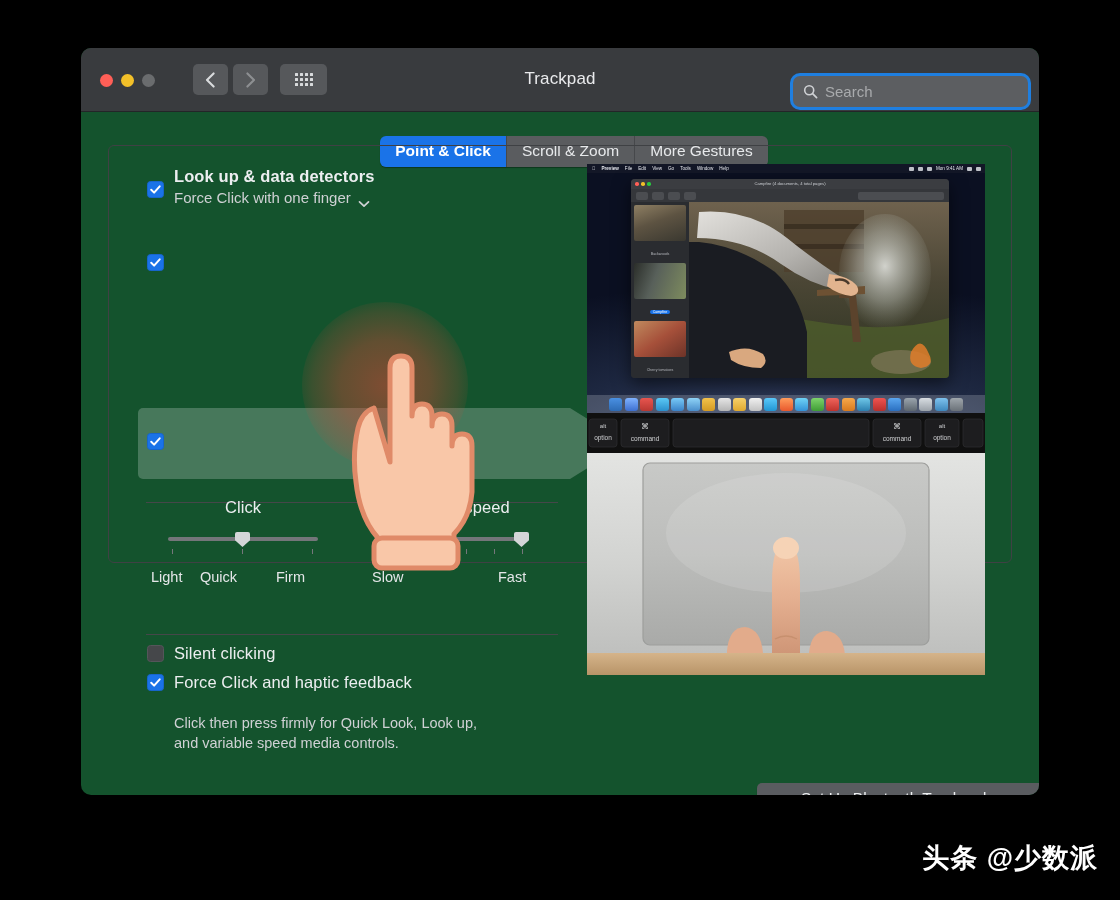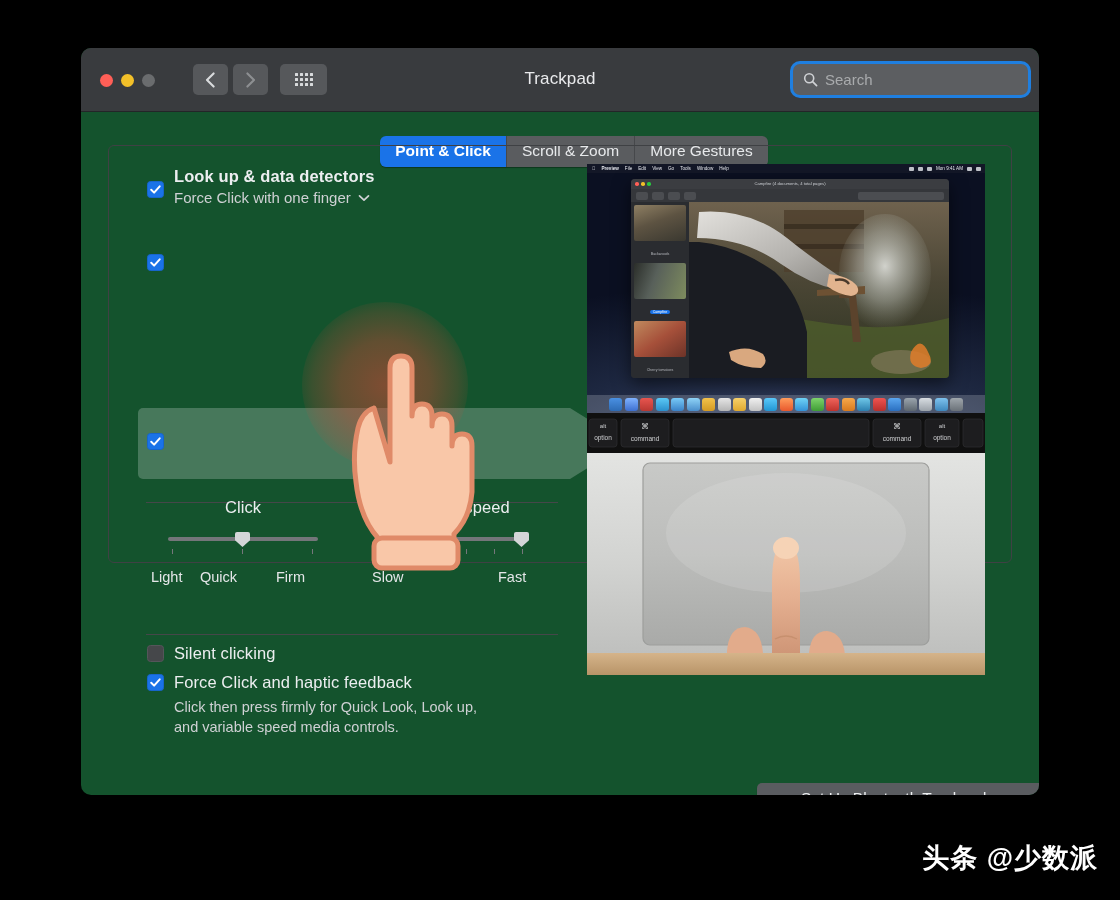--- a/index.html
+++ b/index.html
@@ -101,21 +101,21 @@
     left: 0; right: 0;
     top: 21px;
     text-align: center;
     color: #e9eaec;
     font-size: 17px;
     letter-spacing: 0.1px;
   }
 
   .searchwrap {
     position: absolute;
-    top: 16px;
+    top: 28px;
     left: 712px;
     width: 235px;
     height: 31px;
     border-radius: 7px;
     background: #5c5e61;
     box-shadow: 0 0 0 3px #1f7fe0;
     display: flex;
     align-items: center;
     box-sizing: border-box;
     padding-left: 10px;
@@ -214,21 +214,21 @@
     color: #eceef0;
     font-weight: bold;
     line-height: 22px;
     letter-spacing: 0.1px;
   }
   .opt-sub {
     font-size: 15px;
     color: #cfd1d4;
     line-height: 21px;
     display: flex;
-    align-items: center;
+    align-items: flex-end;
     gap: 7px;
   }
   .chev { display:block; }
 
   .block1 { position: absolute; left: 0; top: 0; }
   .block1 .cb { top: 16px; }
   .block2 { position: absolute; left: 0; top: 73px; }
   .block2 .cb { top: 16px; }
 
   
@@ -329,21 +329,21 @@
     font-size: 16.5px;
     color: #eceef0;
     line-height: 25px;
     letter-spacing: 0.1px;
   }
   .b-note {
     font-size: 14.5px;
     color: #cfd1d4;
     line-height: 20px;
     padding-left: 36px;
-    margin-top: 2px;
+    margin-top: 18px;
   }
 
   
   .preview {
     position: absolute;
     left: 478px;
     top: 18px;
     width: 398px;
     height: 511px;
     background: #0a0d18;

